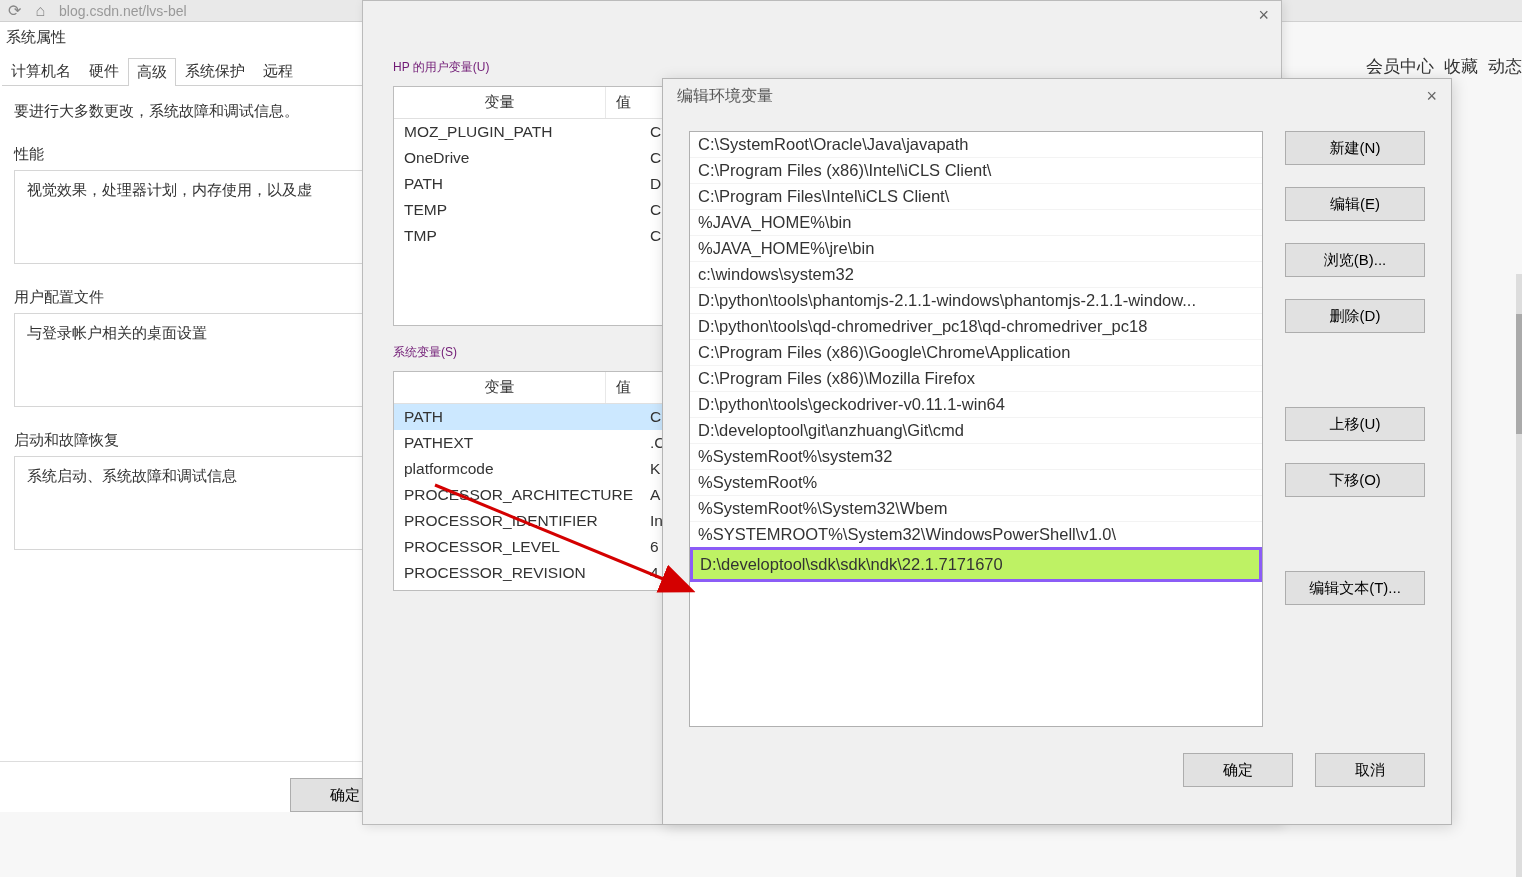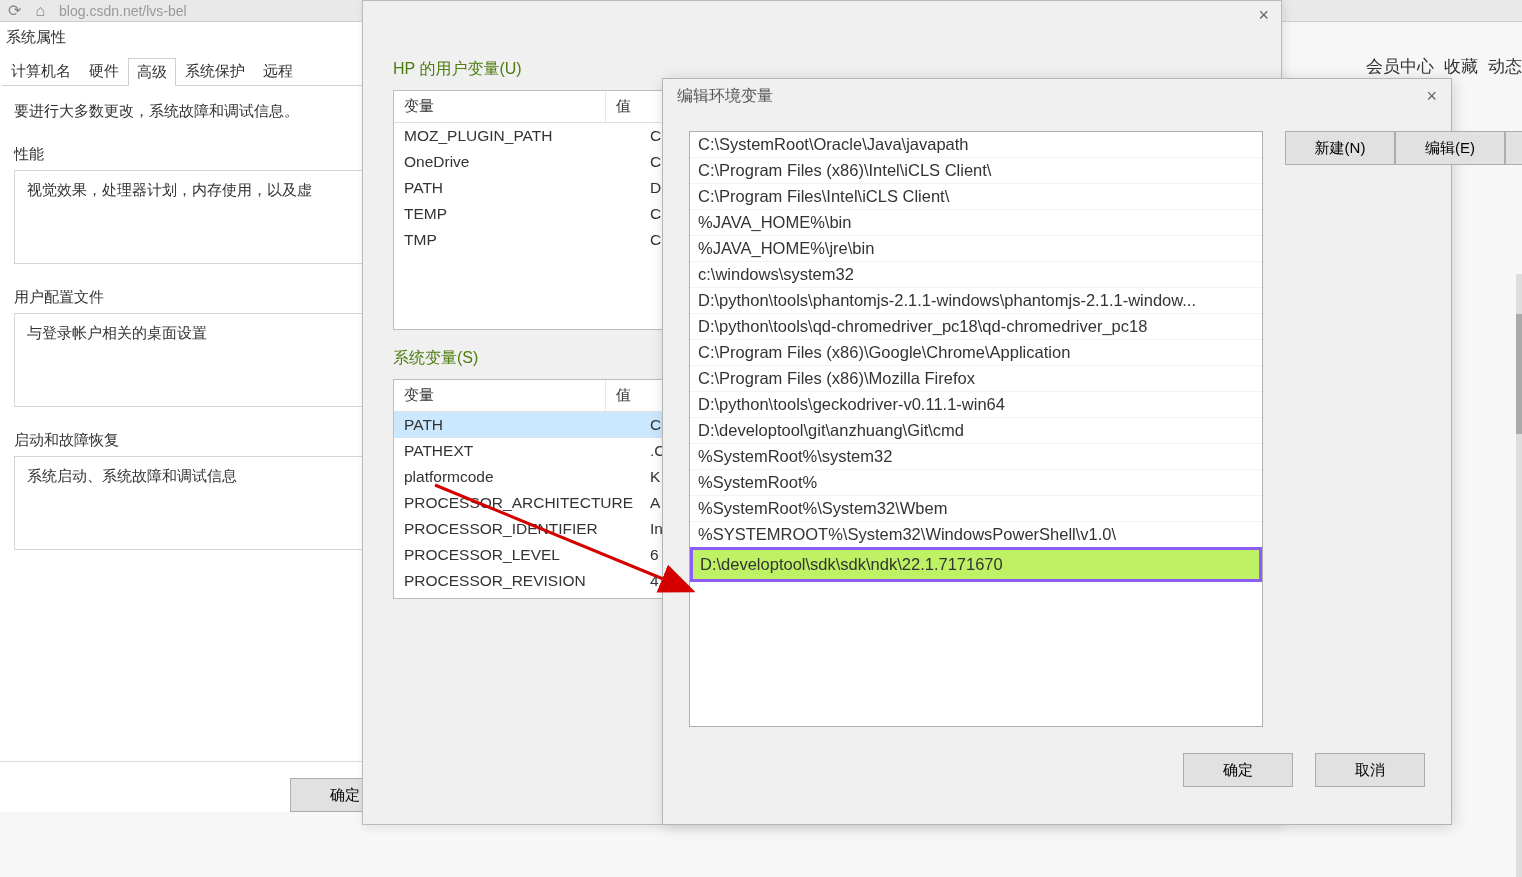--- a/index.html
+++ b/index.html
@@ -124,40 +124,40 @@
     justify-content: space-between;
     align-items: center;
     padding: 0 12px;
     color: #555;
     font-size: 14px;
   }
   .close-x { color: #666; font-size: 18px; cursor: pointer; }
   .envvars-body {
     padding: 30px 30px 10px;
   }
-  .section-label { font-size: 16px; margin-bottom: 10px; color: #4d7c0f; }
+  .section-label { font-size: 12px; margin-bottom: 10px; color: #701a75; }
 
   .vartable {
     border: 1px solid #bdbdbd;
     width: 100%;
     height: 240px;
     background: #fff;
     overflow: hidden;
     margin-bottom: 18px;
   }
   .vtheader {
     display: flex;
     background: #fff;
     border-bottom: 1px solid #e0e0e0;
   }
   .vtheader > div {
     padding: 6px 10px;
     font-size: 15px;
   }
-  .vtheader > div:first-child { width: 212px; border-right: 1px solid #e8e8e8; }
+  .vtheader > div:first-child { width: 212px; border-right: 1px solid #e8e8e8; text-align: center; }
   .vtheader > div:last-child { flex: 1; }
   .vtrow {
     display: flex;
     font-size: 15.5px;
   }
   .vtrow > div:first-child { width: 250px; padding: 4px 10px; }
   .vtrow > div:last-child { flex: 1; padding: 4px 6px; }
   .vtrow.sel { background: #cce8ff; }
 
   .envvars2-tbl { height: 220px; }
@@ -200,21 +200,22 @@
     white-space: nowrap;
     overflow: hidden;
     text-overflow: ellipsis;
     border-top: 1px solid #f3f3f3;
   }
   .pathlist .item:first-child { border-top: none; }
   .pathlist .item.sel { background: #bef264; border: 3px solid #8b5cf6; padding: 5px 7px; }
 
   .btncol {
     display: flex;
-    flex-direction: row;
+    flex-direction: column;
+    gap: 22px;
     width: 140px;
   }
   .btncol .spacer { height: 30px; }
 
   .editenv-footer {
     display: flex;
     justify-content: flex-end;
     gap: 22px;
     padding: 16px 26px;
   }

